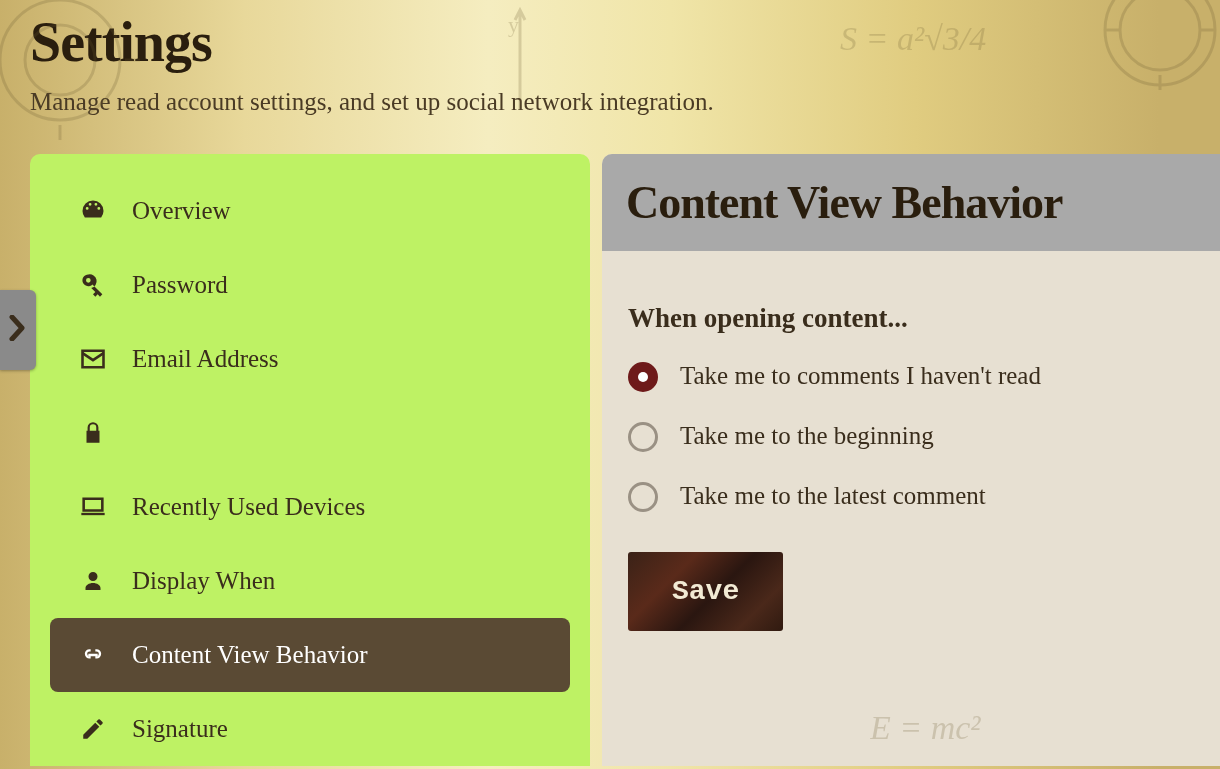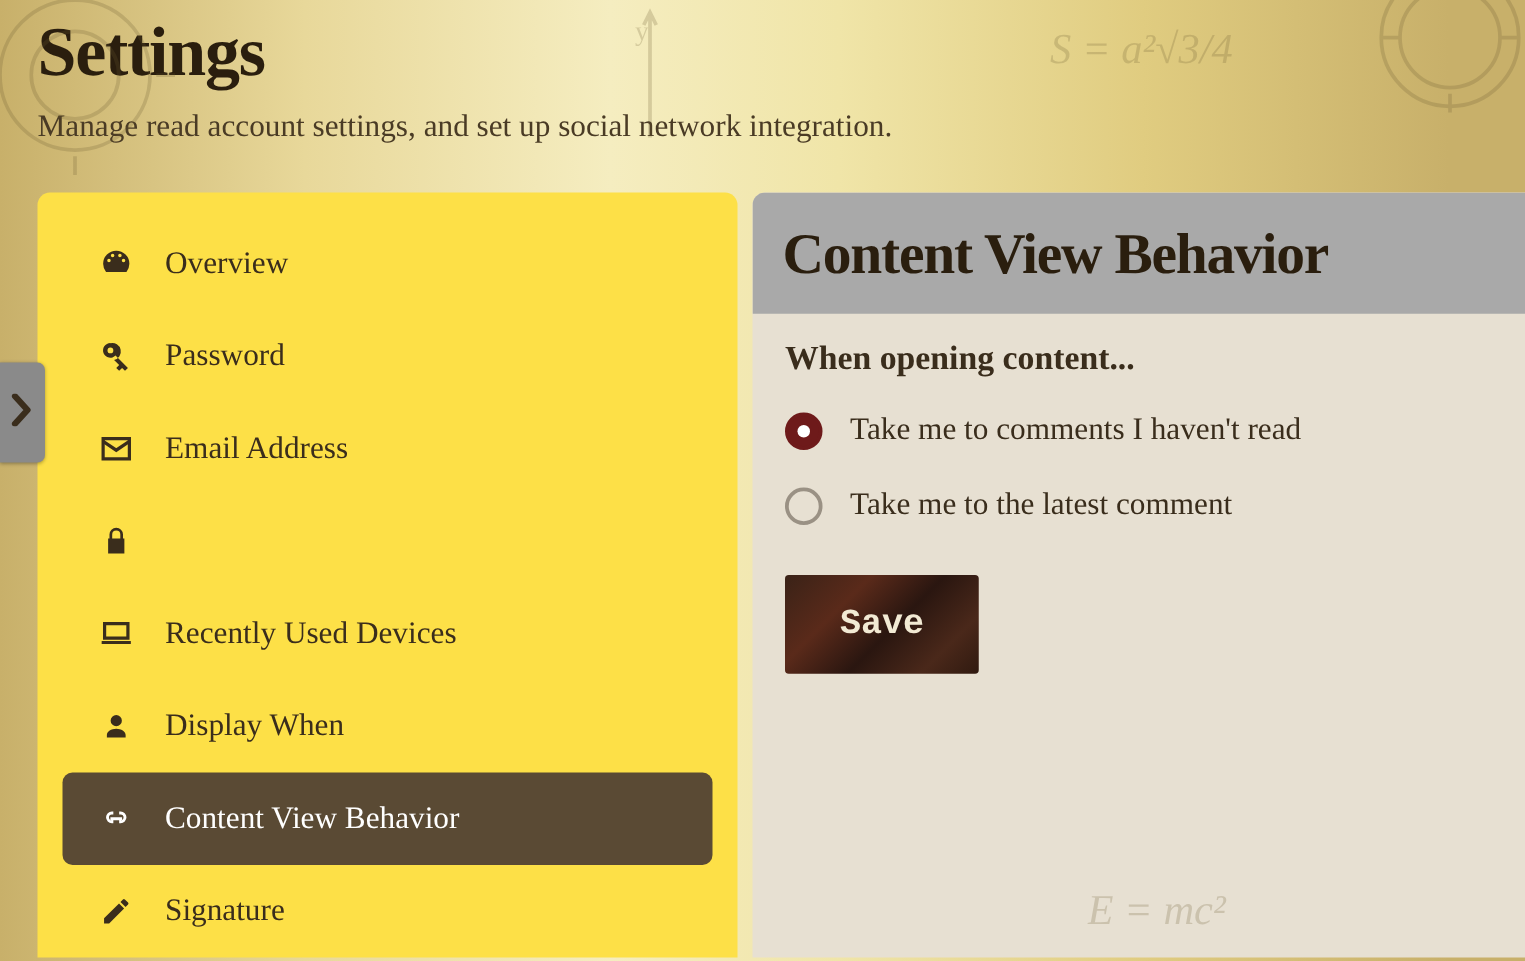--- a/index.html
+++ b/index.html
@@ -35,21 +35,21 @@
 
   .content-wrap {
     display: flex;
     gap: 12px;
     padding: 0 0 0 30px;
     margin-top: 18px;
   }
 
   .sidebar-panel {
     width: 560px;
-    background: #fde047;
+    background: #bef264;
     border-radius: 10px 10px 0 0;
     padding: 20px 20px 0 20px;
   }
   .sidebar-list { list-style: none; }
   .sidebar-item {
     display: flex;
     align-items: center;
     gap: 24px;
     padding: 22px 28px;
     font-size: 25px;
@@ -80,21 +80,21 @@
     padding: 22px 24px;
   }
   .main-title {
     font-size: 46px;
     font-weight: 700;
     color: #2a1e0e;
     font-family: Georgia, serif;
     letter-spacing: -1px;
   }
   .main-body {
-    padding: 20px 26px 28px 26px;
+    padding: 52px 26px 28px 26px;
   }
   .section-label {
     font-size: 27px;
     font-weight: 700;
     color: #3a2d1c;
     margin-bottom: 28px;
   }
   .radio-row {
     display: flex;
     align-items: flex-start;
@@ -281,20 +281,24 @@
       <h2 class="main-title">Content View Behavior</h2>
     </header>
     <div class="main-body">
       <div class="section-label">When opening content...</div>
 
       <div class="radio-row">
         <span class="radio-circle checked"></span>
         <span class="radio-label">Take me to comments I haven't read</span>
       </div>
 
+      <div class="radio-row">
+        <span class="radio-circle"></span>
+        <span class="radio-label">Take me to the beginning</span>
+      </div>
 
       <div class="radio-row">
         <span class="radio-circle"></span>
         <span class="radio-label">Take me to the latest comment</span>
       </div>
 
       <button class="save-button">Save</button>
     </div>
   </section>
 

